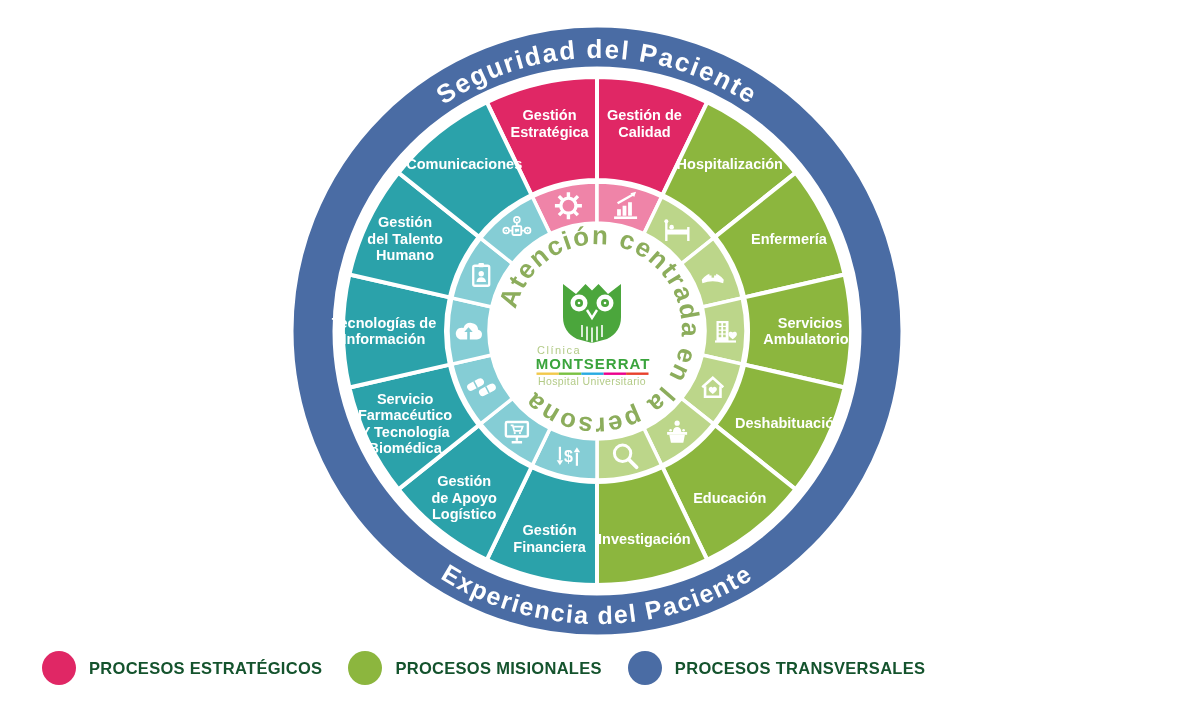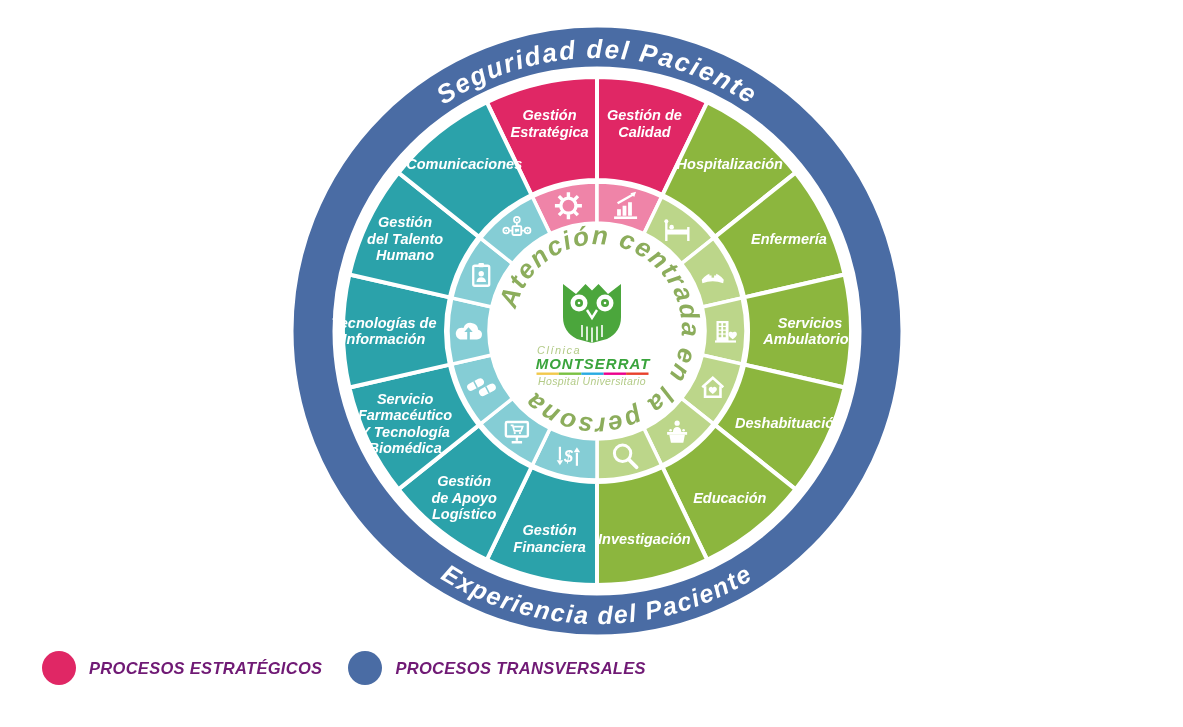--- a/index.html
+++ b/index.html
@@ -1,30 +1,30 @@
 <!DOCTYPE html>
 <html><head>
 <meta charset="utf-8">
 <style>
   html,body{margin:0;padding:0;background:#fff;}
   .canvas{position:relative;width:1183px;height:727px;background:#fff;overflow:hidden;
-          font-family:"Liberation Sans",sans-serif;font-style:italic;}
+          font-family:"Liberation Sans",sans-serif;}
   svg{display:block;}
   svg text{font-family:"Liberation Sans",sans-serif;}
   .seg-label{fill:#ffffff;font-weight:bold;font-size:14.5px;}
   .arc-label{fill:#ffffff;font-weight:bold;font-size:26px;letter-spacing:1.8px;}
   .arc-label-b{fill:#ffffff;font-weight:bold;font-size:25px;letter-spacing:1.6px;}
   .center-circ{font-weight:bold;font-size:26px;letter-spacing:1.6px;}
   .logo-small{font-size:11px;letter-spacing:1.5px;}
   .logo-main{font-size:15px;font-weight:bold;letter-spacing:1px;}
   .logo-sub{font-size:10.5px;letter-spacing:0.4px;}
   .legend{position:absolute;left:42px;top:651px;display:flex;align-items:center;gap:26px;}
   .legend-item{display:flex;align-items:center;gap:13px;}
   .dot{width:34px;height:34px;border-radius:50%;flex:0 0 auto;}
-  .legend-label{font-size:16.5px;font-weight:bold;color:#701a75;letter-spacing:.3px;white-space:nowrap;}
+  .legend-label{font-size:16.5px;font-weight:bold;color:#14532d;letter-spacing:.3px;white-space:nowrap;}
 </style>
 </head>
 <body>
 
 <div class="canvas">
   <svg id="wheel" width="1183" height="727" viewBox="0 0 1183 727">
     <defs>
       <path id="arcTop" d="M333.3 260.3 A273 273 0 0 1 860.7 260.3" fill="none"></path>
       <path id="arcBottom" d="M416.6 561.9 A293 293 0 0 0 777.4 561.9" fill="none"></path>
       <path id="arcCenter" d="M515.9 309.3 A84 84 0 1 1 678.1 352.7 A84 84 0 1 1 515.9 309.3" fill="none"></path>
@@ -241,17 +241,21 @@
       <textPath href="#arcBottom" startOffset="50%">Experiencia del Paciente</textPath>
     </text>
   </svg>
 
   <div class="legend">
     <div class="legend-item">
       <span class="dot" style="background: rgb(224, 39, 101);"></span>
       <span class="legend-label">PROCESOS ESTRATÉGICOS</span>
     </div>
     <div class="legend-item">
+      <span class="dot" style="background: rgb(140, 182, 62);"></span>
+      <span class="legend-label">PROCESOS MISIONALES</span>
+    </div>
+    <div class="legend-item">
       <span class="dot" style="background: rgb(74, 108, 164);"></span>
       <span class="legend-label">PROCESOS TRANSVERSALES</span>
     </div>
   </div>
 </div>
 
 </body></html>

